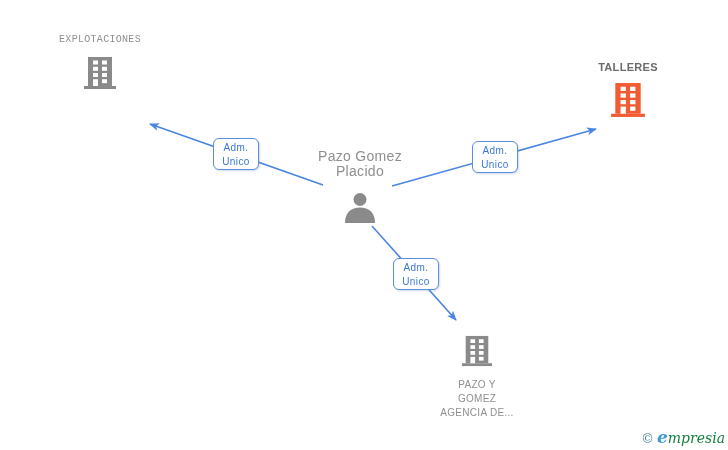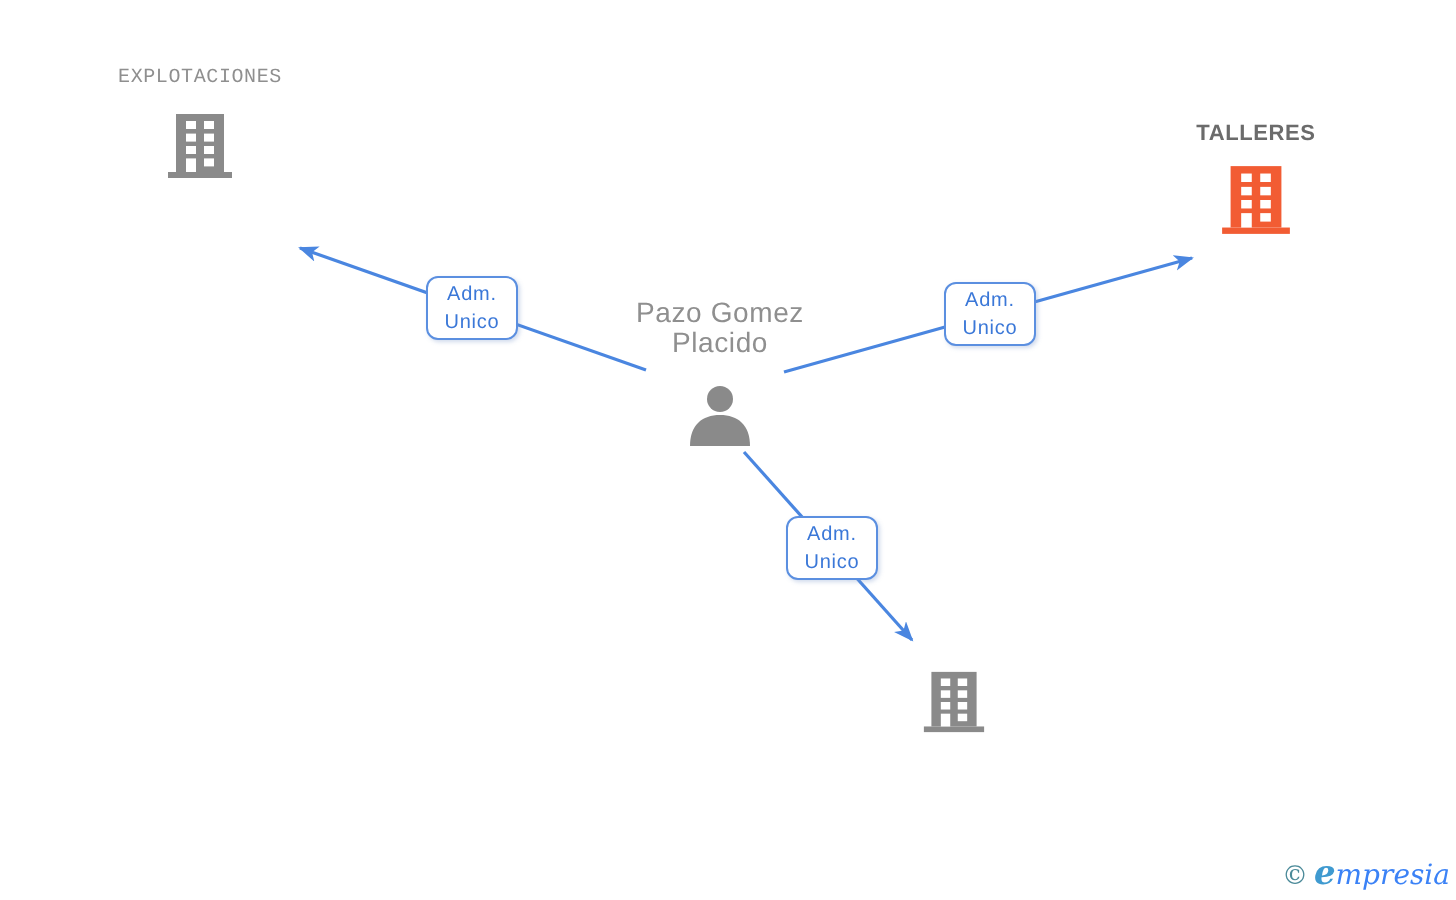--- a/index.html
+++ b/index.html
@@ -60,21 +60,21 @@
   
   #watermark{
     position:absolute;right:3px;bottom:3px;
     font-family:"DejaVu Serif", serif;
     font-style:italic;
     font-size:14px;
     white-space:nowrap;
   }
   #watermark .c{color:#4b8a99;font-size:13px;font-style:normal;margin-right:3px;}
   #watermark .e{color:#3f9ad0;font-size:17px;font-weight:bold;}
-  #watermark .rest{color:#3b82f6;}
+  #watermark .rest{color:#15803d;}
 </style>
 </head>
 <body>
 
 <div id="canvas">
 
   <svg id="edge-layer" viewBox="0 0 728 450" xmlns="http://www.w3.org/2000/svg">
     <defs>
       <marker id="arrowhead" markerUnits="userSpaceOnUse" markerWidth="12" markerHeight="10" refX="9" refY="4" orient="auto">
         <path d="M0,0 L10,4 L0,8 L2.6,4 Z" fill="#4a86e0"></path>
@@ -146,20 +146,25 @@
         <rect x="10" y="3.5" width="5" height="4" fill="#fff"></rect>
           <rect x="19" y="3.5" width="5" height="4" fill="#fff"></rect>
         <rect x="10" y="9.8" width="5" height="4" fill="#fff"></rect>
           <rect x="19" y="9.8" width="5" height="4" fill="#fff"></rect>
         <rect x="10" y="16" width="5" height="4" fill="#fff"></rect>
           <rect x="19" y="16" width="5" height="4" fill="#fff"></rect>
         <rect x="10" y="22.2" width="5" height="6.8" fill="#fff"></rect>
           <rect x="19" y="22.2" width="5" height="4" fill="#fff"></rect>
       </svg>
     </span>
+    <div class="company-label">
+      <div>PAZO Y</div>
+      <div>GOMEZ</div>
+      <div>AGENCIA DE...</div>
+    </div>
   </div>
 
   <div class="role-box" id="role-box-left">
     <div>Adm.</div>
     <div>Unico</div>
   </div>
   <div class="role-box" id="role-box-right">
     <div>Adm.</div>
     <div>Unico</div>
   </div>

